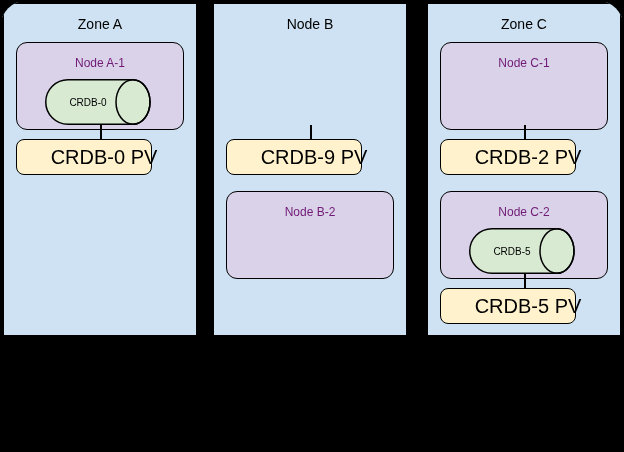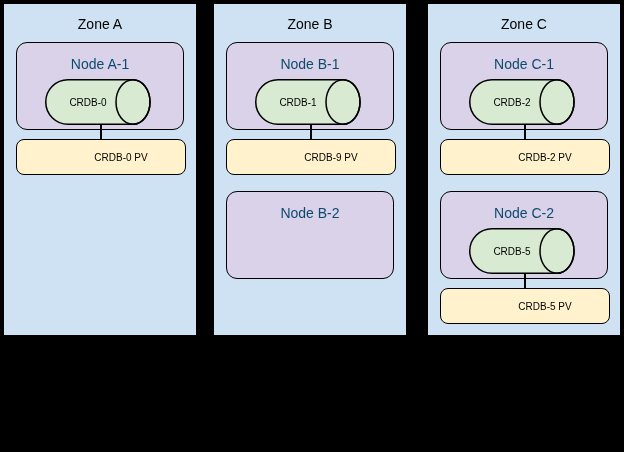--- a/index.html
+++ b/index.html
@@ -3,20 +3,21 @@
 <meta charset="utf-8">
 <style>
   html, body { margin: 0; padding: 0; background: #000; }
   .stage {
     position: relative;
     width: 624px;
     height: 452px;
     background: var(--canvas_bg, #000);
     font-family: "Liberation Sans", sans-serif;
     overflow: hidden;
+    border-radius: 28px;
   }
   .zone {
     position: absolute;
     top: 2px;
     width: 196px;
     height: 335px;
     background: var(--zone_fill, #cfe2f3);
     border: 2px solid var(--border, #000);
     box-sizing: border-box;
   }
@@ -37,22 +38,22 @@
     border: 1.5px solid var(--border, #000);
     border-radius: 11px;
     box-sizing: border-box;
   }
   .node-row1 { top: 38px; }
   .node-row2 { top: 187px; }
   .node-label {
     position: absolute;
     top: 13px; left: 0; right: 0;
     text-align: center;
-    font-size: 14px;
-    color: #0c4a6e;
+    font-size: 12px;
+    color: #701a75;
     white-space: nowrap;
   }
   .cylinder {
     position: absolute;
     left: 28px;
     top: 36px;
     width: 106px;
     height: 46px;
     text-decoration: underline;
   }
@@ -72,30 +73,30 @@
     position: absolute;
     left: 96px;
     width: 2px;
     background: var(--border, #000);
   }
   .connector-row1 { top: 121px; height: 15px; }
   .connector-row2 { top: 270px; height: 15px; }
   .pv {
     position: absolute;
     left: 12px;
-    width: 170px;
+    width: 136px;
     height: 36px;
     background: var(--pv_fill, #fff2cc);
     border: 1.5px solid var(--border, #000);
     border-radius: 8px;
     box-sizing: border-box;
     display: flex;
     align-items: center;
     justify-content: center;
-    font-size: 10px;
+    font-size: 20px;
     color: #000;
     white-space: nowrap;
     padding-left: 40px;
   }
   .pv-row1 { top: 135px; }
   .pv-row2 { top: 284px; }
 </style>
 </head>
 <body>
 
@@ -113,53 +114,36 @@
         </svg>
         <span class="cyl-label">CRDB-0</span>
       </div>
     </div>
 
     <div class="connector connector-row1"></div>
     <div class="pv pv-row1">CRDB-0 PV</div>
   </div>
 
   <div class="zone" style="left:212px">
-    <div class="zone-label">Zone B</div>
+    <div class="zone-label">Node B</div>
 
-    <div class="node node-row1">
-      <div class="node-label">Node B-1</div>
-      <div class="cylinder">
-        <svg width="106" height="46" viewBox="0 0 106 46">
-          <path d="M 88 0.75 L 23 0.75 A 22.25 22.25 0 0 0 23 45.25 L 88 45.25 A 17 22.25 0 0 0 88 0.75 Z" fill="var(--cylinder_fill, #d9ead3)" stroke="var(--border, #000)" stroke-width="1.5"></path>
-          <ellipse cx="88" cy="23" rx="17" ry="22.25" fill="none" stroke="var(--border, #000)" stroke-width="1.5"></ellipse>
-        </svg>
-        <span class="cyl-label">CRDB-1</span>
-      </div>
-    </div>
 
     <div class="connector connector-row1"></div>
     <div class="pv pv-row1">CRDB-9 PV</div>
 
     <div class="node node-row2">
       <div class="node-label">Node B-2</div>
     </div>
   </div>
 
   <div class="zone" style="left:426px">
     <div class="zone-label">Zone C</div>
 
     <div class="node node-row1">
       <div class="node-label">Node C-1</div>
-      <div class="cylinder">
-        <svg width="106" height="46" viewBox="0 0 106 46">
-          <path d="M 88 0.75 L 23 0.75 A 22.25 22.25 0 0 0 23 45.25 L 88 45.25 A 17 22.25 0 0 0 88 0.75 Z" fill="var(--cylinder_fill, #d9ead3)" stroke="var(--border, #000)" stroke-width="1.5"></path>
-          <ellipse cx="88" cy="23" rx="17" ry="22.25" fill="none" stroke="var(--border, #000)" stroke-width="1.5"></ellipse>
-        </svg>
-        <span class="cyl-label">CRDB-2</span>
-      </div>
     </div>
 
     <div class="connector connector-row1"></div>
     <div class="pv pv-row1">CRDB-2 PV</div>
 
     <div class="node node-row2">
       <div class="node-label">Node C-2</div>
       <div class="cylinder">
         <svg width="106" height="46" viewBox="0 0 106 46">
           <path d="M 88 0.75 L 23 0.75 A 22.25 22.25 0 0 0 23 45.25 L 88 45.25 A 17 22.25 0 0 0 88 0.75 Z" fill="var(--cylinder_fill, #d9ead3)" stroke="var(--border, #000)" stroke-width="1.5"></path>

